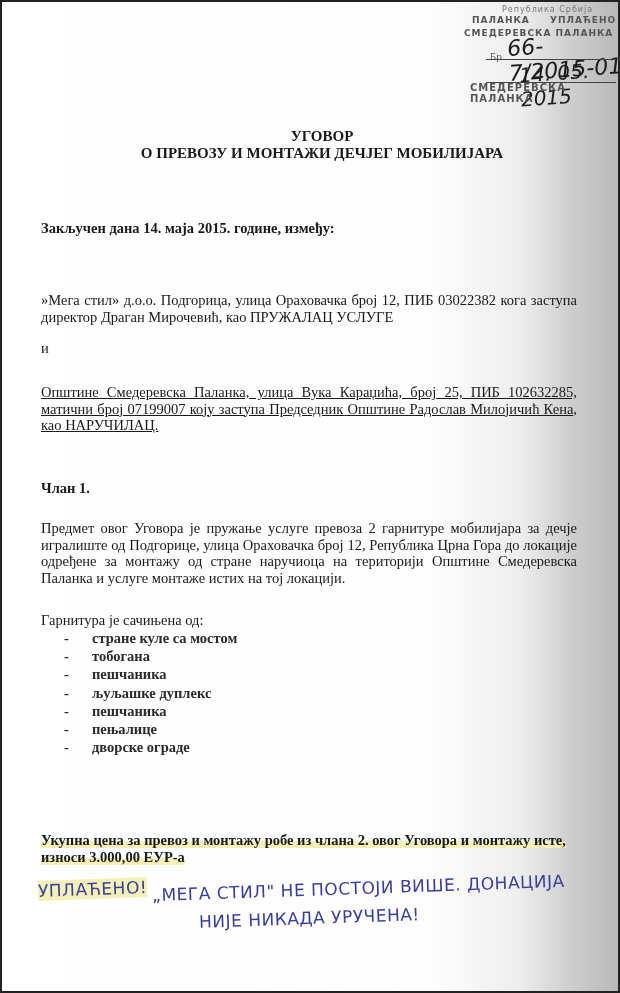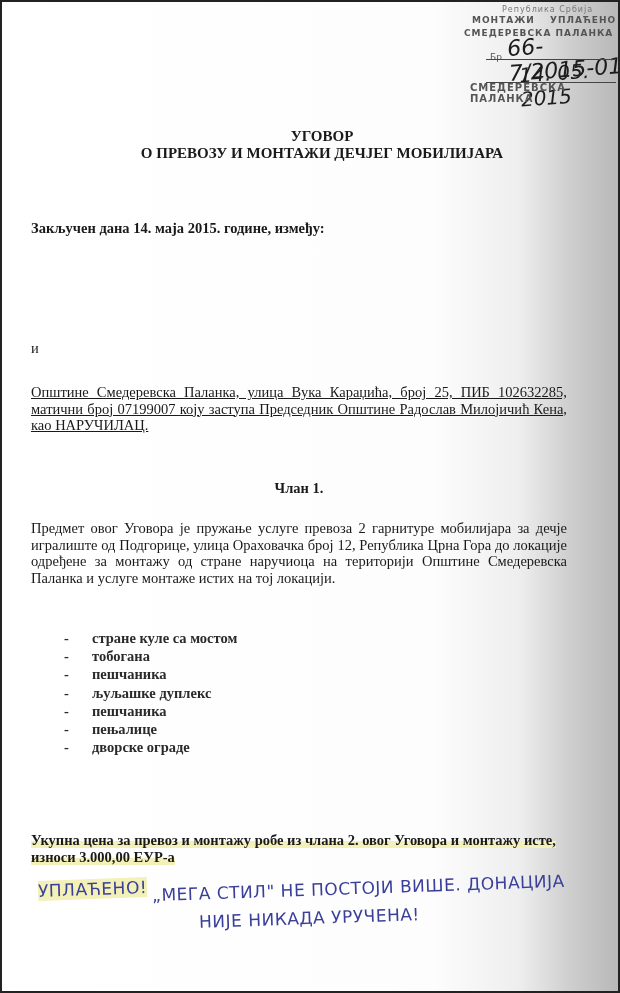--- a/index.html
+++ b/index.html
@@ -25,23 +25,23 @@
   .stamp .l2b { position: absolute; left: 86px; top: 13px; font-size: 9px; font-weight: bold; letter-spacing: 1px; }
   .stamp .l3 { position: absolute; left: 0px; top: 26px; font-size: 9px; font-weight: bold; letter-spacing: 1px; }
   .stamp .br { position: absolute; left: 26px; top: 50px; font-size: 9px; }
   .stamp .num { position: absolute; left: 44px; top: 30px; font-family: "DejaVu Sans", sans-serif; font-size: 22px; color: #1c1c1c; transform: rotate(-4deg); font-style: italic; }
   .stamp .date { position: absolute; left: 56px; top: 58px; font-family: "DejaVu Sans", sans-serif; font-size: 20px; color: #1c1c1c; transform: rotate(-4deg); font-style: italic; }
   .stamp .l4 { position: absolute; left: 6px; top: 80px; font-size: 10px; font-weight: bold; letter-spacing: 1px; }
   .stamp .line { position: absolute; left: 22px; height: 1px; background: #444; }
 
   .title1 { position: absolute; left: 0; width: 620px; top: 126px; text-align: center; font-weight: bold; font-size: 15px; padding-left: 20px; box-sizing: border-box; }
   .title2 { position: absolute; left: 0; width: 620px; top: 143px; text-align: center; font-weight: bold; font-size: 15px; padding-left: 20px; box-sizing: border-box; }
-  .para { position: absolute; left: 29px; width: 536px; font-size: 14.5px; line-height: 16.5px; text-align: justify; }
+  .para { position: absolute; left: 39px; width: 536px; font-size: 14.5px; line-height: 16.5px; text-align: justify; }
   .bold { font-weight: bold; }
-  .center { text-align: center; }
+  .center { }
   .dated { top: 218px; }
   .party1 { top: 290px; }
   .and { top: 338px; }
   .party2 { top: 382px; text-decoration: underline; }
   .clan1 { top: 478px; width: 536px; }
   .subject { top: 518px; }
   .consists { top: 610px; }
   .items { position: absolute; left: 62px; top: 627px; list-style: none; margin: 0; padding: 0; font-size: 14.5px; line-height: 18.2px; font-weight: bold; color:#2a2a2a; }
   .items li { position: relative; padding-left: 28px; }
   .items li .dash { position: absolute; left: 0; top: 0; }
@@ -57,42 +57,44 @@
   .hand2 { left: 150px; top: 876px; transform: rotate(-2deg); }
   .hand3 { left: 197px; top: 906px; transform: rotate(-2deg); }
 </style>
 </head>
 <body>
 
 <div class="page">
 
   <div class="stamp">
     <span class="l1">Република Србија</span>
-    <span class="l2">МОНТАЖИ</span>
+    <span class="l2">ПАЛАНКА</span>
     <span class="l2b">УПЛАЋЕНО</span>
     <span class="l3">СМЕДЕРЕВСКА ПАЛАНКА</span>
     <span class="br">Бр.</span>
     <span class="num">66-7/2015-01</span>
     <div class="line" style="top:57px;width:130px;"></div>
     <span class="date">14. 05. 2015</span>
     <div class="line" style="top:80px;width:130px;"></div>
     <span class="l4">СМЕДЕРЕВСКА ПАЛАНКА</span>
   </div>
 
   <div class="title1">УГОВОР</div>
   <div class="title2">О ПРЕВОЗУ И МОНТАЖИ ДЕЧЈЕГ МОБИЛИЈАРА</div>
 
   <div class="para bold dated">Закључен дана 14. маја 2015. године, између:</div>
 
+  <div class="para party1">»Мега стил» д.о.о. Подгорица, улица Ораховачка број 12, ПИБ 03022382 кога заступа директор Драган Мирочевић, као ПРУЖАЛАЦ УСЛУГЕ</div>
   <div class="para and">и</div>
   <div class="para party2">Општине Смедеревска Паланка, улица Вука Караџића, број 25, ПИБ 102632285, матични број 07199007 коју заступа Председник Општине Радослав Милојичић Кена, као НАРУЧИЛАЦ.</div>
 
   <div class="para bold center clan1">Члан 1.</div>
   <div class="para subject">Предмет овог Уговора је пружање услуге превоза 2 гарнитуре мобилијара за дечје игралиште од Подгорице, улица Ораховачка број 12, Република Црна Гора до локације одређене за монтажу од стране наручиоца на територији Општине Смедеревска Паланка и услуге монтаже истих на тој локацији.</div>
 
+  <div class="para consists">Гарнитура је сачињена од:</div>
   <ul class="items">
     <li><span class="dash">-</span><span>стране куле са мостом</span></li>
     <li><span class="dash">-</span><span>тобогана</span></li>
     <li><span class="dash">-</span><span>пешчаника</span></li>
     <li><span class="dash">-</span><span>љуљашке дуплекс</span></li>
     <li><span class="dash">-</span><span>пешчаника</span></li>
     <li><span class="dash">-</span><span>пењалице</span></li>
     <li><span class="dash">-</span><span>дворске ограде</span></li>
   </ul>
 

